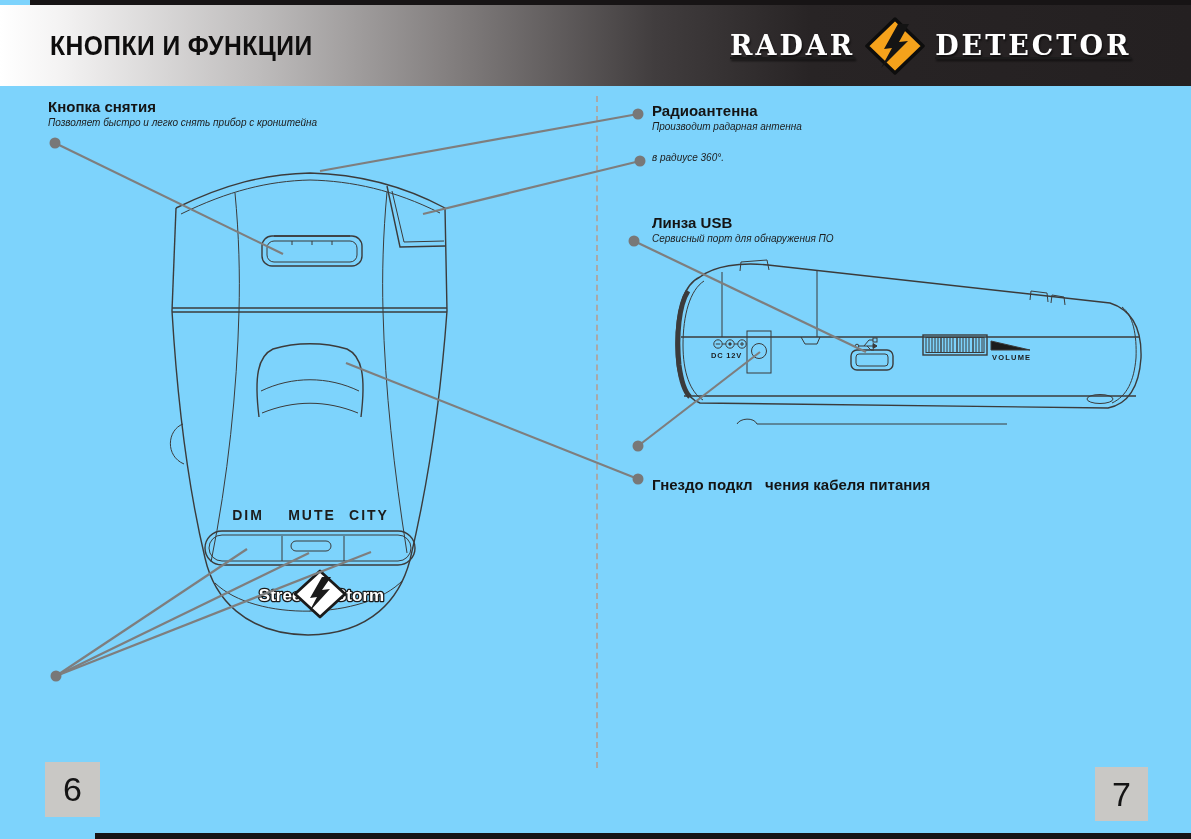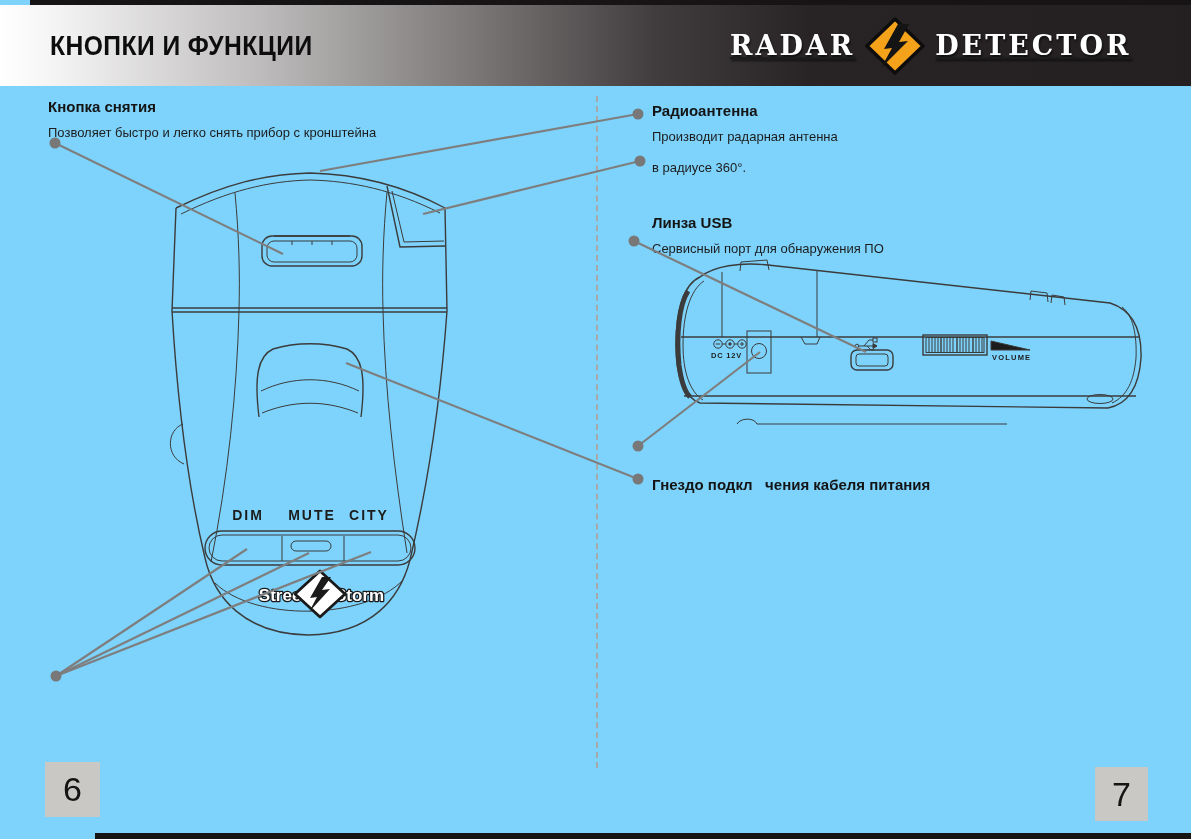--- a/index.html
+++ b/index.html
@@ -16,21 +16,21 @@
   .logo{position:absolute;left:730px;top:0;height:100%;display:flex;align-items:center;gap:9px;text-decoration:underline;}
   .logo .word{font-family:"DejaVu Serif","Liberation Serif",serif;font-weight:bold;font-size:27px;
     color:#ffffff;letter-spacing:3px;text-shadow:1px 2px 2px rgba(0,0,0,.65);white-space:pre;}
 
   
   .divider{position:absolute;left:596px;top:96px;height:672px;width:0;border-left:2px dashed #a8a8a8;}
 
   
   .co{position:absolute;width:470px;}
   .co-title{font-weight:bold;font-size:15px;line-height:16px;white-space:pre-wrap;color:#141414;}
-  .co-desc{font-size:13px;line-height:16.5px;color:#1c1c1c;white-space:pre-wrap;margin-top:10px;}
+  .co-desc{font-style:italic;font-size:10px;line-height:16.5px;color:#1c1c1c;white-space:pre-wrap;}
   .co-left{left:48px;top:99px;width:430px;}
   .co-r0{left:652px;top:103px;}
   .co-r1{left:652px;top:150px;}
   .co-r2{left:652px;top:215px;}
   .co-r3{left:652px;top:437px;margin-top:40px;}
   .co-r4{left:652px;top:469px;}
 
   
   .front-svg{position:absolute;left:150px;top:160px;}
   .side-svg{position:absolute;left:668px;top:255px;}

